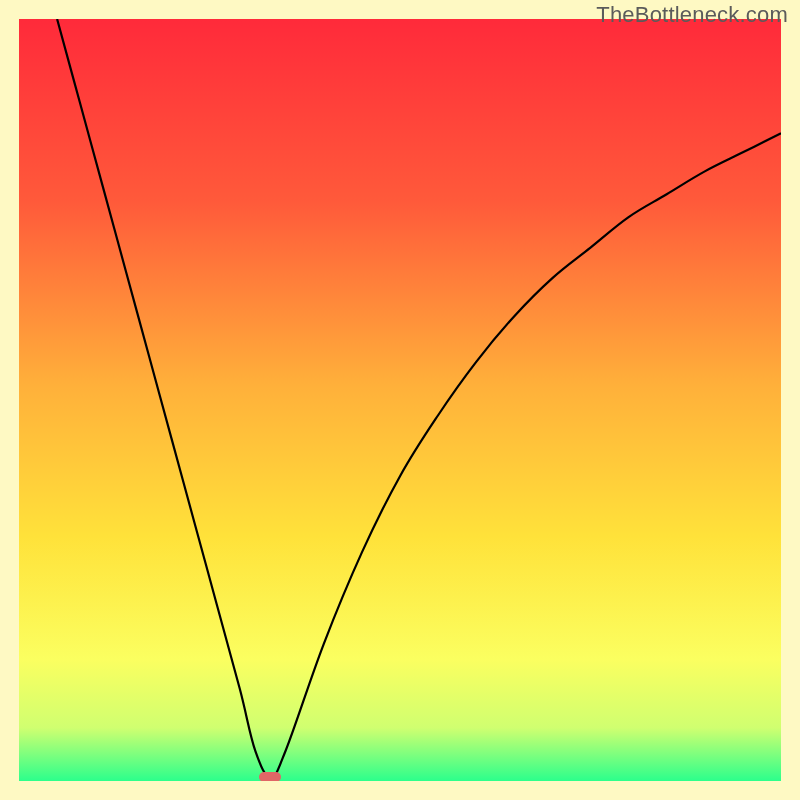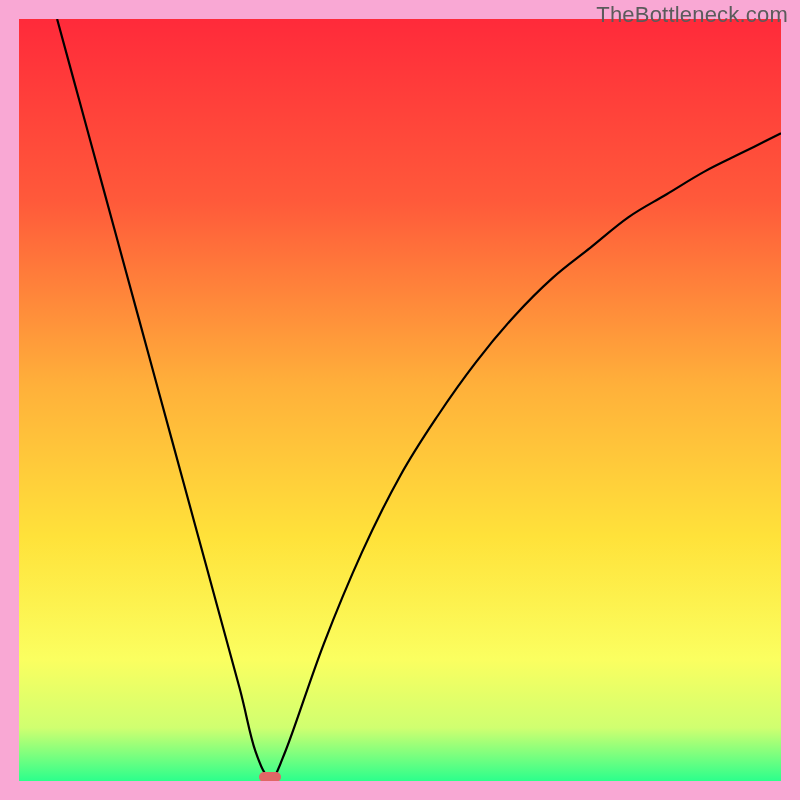--- a/index.html
+++ b/index.html
@@ -1,21 +1,21 @@
 <!DOCTYPE html>
 <html><head>
 <meta charset="utf-8">
 <style>
   * { margin: 0; padding: 0; box-sizing: border-box; }
   html, body { width: 800px; height: 800px; overflow: hidden; background: #000; }
   .frame {
     position: relative;
     width: 800px;
     height: 800px;
-    background: #f9a8d4;
+    background: #fef9c3;
   }
   .watermark {
     position: absolute;
     top: 2px;
     right: 12px;
     font-family: Arial, Helvetica, sans-serif;
     font-size: 22px;
     font-weight: 500;
     color: #5b5b5b;
     letter-spacing: 0.2px;

